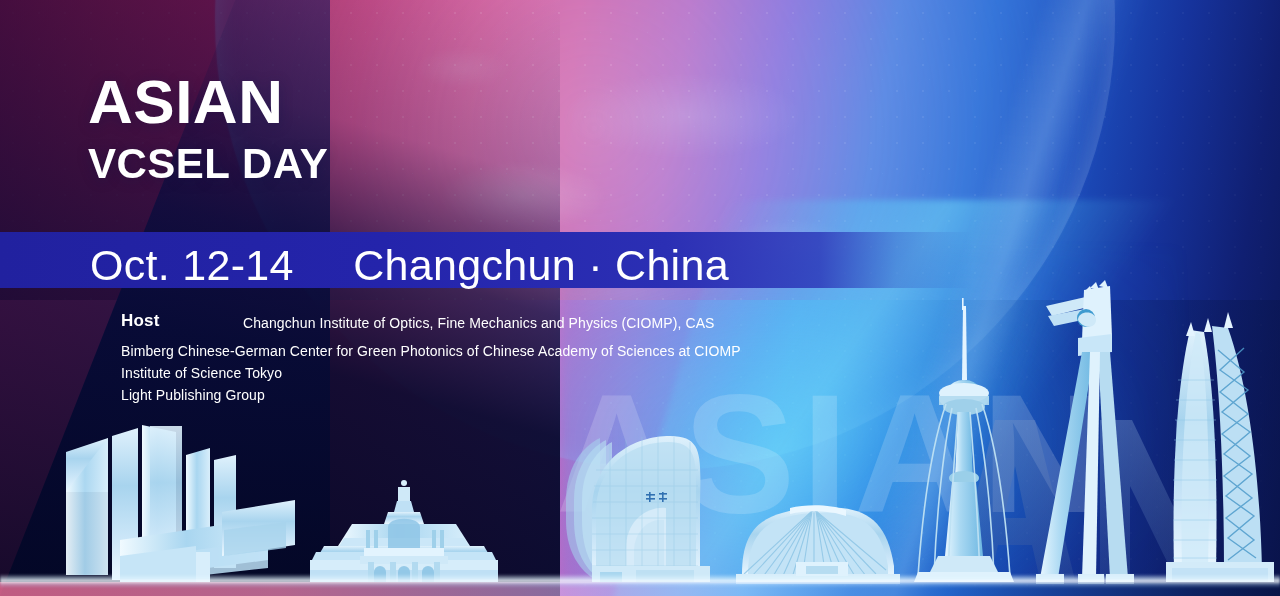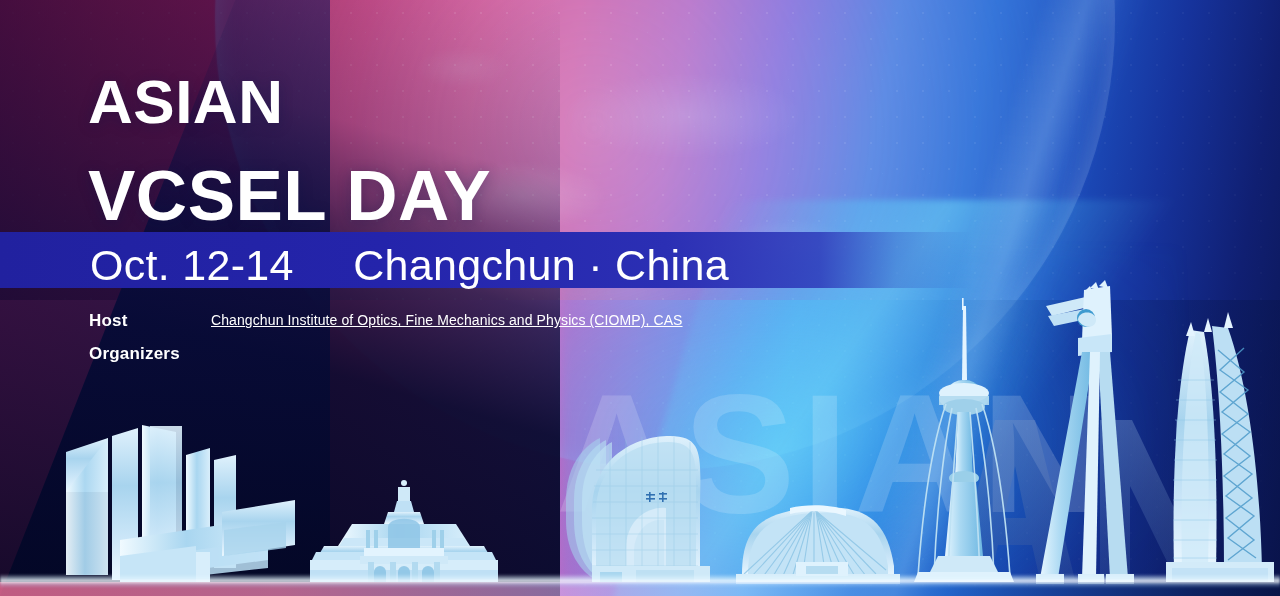--- a/index.html
+++ b/index.html
@@ -182,21 +182,21 @@
   }
 
   
   .title{
     position:absolute;left:88px;top:72px;
     color:#fff;font-weight:700;
     letter-spacing:.5px;line-height:.98;
     text-shadow:0 2px 14px rgba(10,20,70,.30);
   }
   .title-l1{font-size:62px;display:block;}
-  .title-l2{font-size:71px;display:block;margin-top:28px;}
+  .title-l2{font-size:42px;display:block;margin-top:10px;}
 
   .year{
     position:absolute;left:497px;top:58px;
     font-size:150px;font-weight:700;color:#fff;
     letter-spacing:-1px;line-height:1;
     text-shadow:0 2px 18px rgba(10,20,70,.25);
   }
 
   
   .datebar{
@@ -211,27 +211,27 @@
   }
   .datebar-text{
     position:absolute;left:90px;top:241px;
     color:#fff;font-size:43px;font-weight:400;letter-spacing:.3px;
     white-space:nowrap;
   }
   .datebar-text .sep{display:inline-block;width:35px;}
 
   
   .credits{position:absolute;left:89px;top:308px;color:#fff;}
-  .cred-row{display:flex;align-items:center;}
+  .cred-row{display:flex;align-items:flex-end;margin-left:32px;}
   .cred-label{
     width:122px;flex:0 0 122px;
     font-size:17px;font-weight:700;letter-spacing:.2px;
     line-height:1.55;
   }
-  .cred-val{font-size:14px;font-weight:400;line-height:1.55;letter-spacing:.1px;text-decoration:underline;}
+  .cred-val{font-size:14px;font-weight:400;line-height:1.55;letter-spacing:.1px;}
   .cred-row + .cred-row{margin-top:7px;}
 
   
   .sky{position:absolute;left:0;top:0;width:1280px;height:596px;}
 </style>
 </head>
 <body>
 
 <div id="banner">
 
@@ -510,18 +510,22 @@
   <div class="credits">
 
     <div class="cred-row">
       <div class="cred-label">Host</div>
       <div>
         <div class="cred-val">Changchun Institute of Optics, Fine Mechanics and Physics (CIOMP), CAS</div>
       </div>
     </div>
 
     <div class="cred-row">
-      <div class="cred-label">Organizers</div>
+      <div>
+        <div class="cred-val">Bimberg Chinese-German Center for Green Photonics of Chinese Academy of Sciences at CIOMP</div>
+        <div class="cred-val">Institute of Science Tokyo</div>
+        <div class="cred-val">Light Publishing Group</div>
+      </div>
     </div>
 
   </div>
 
 </div>
 
 </body></html>

